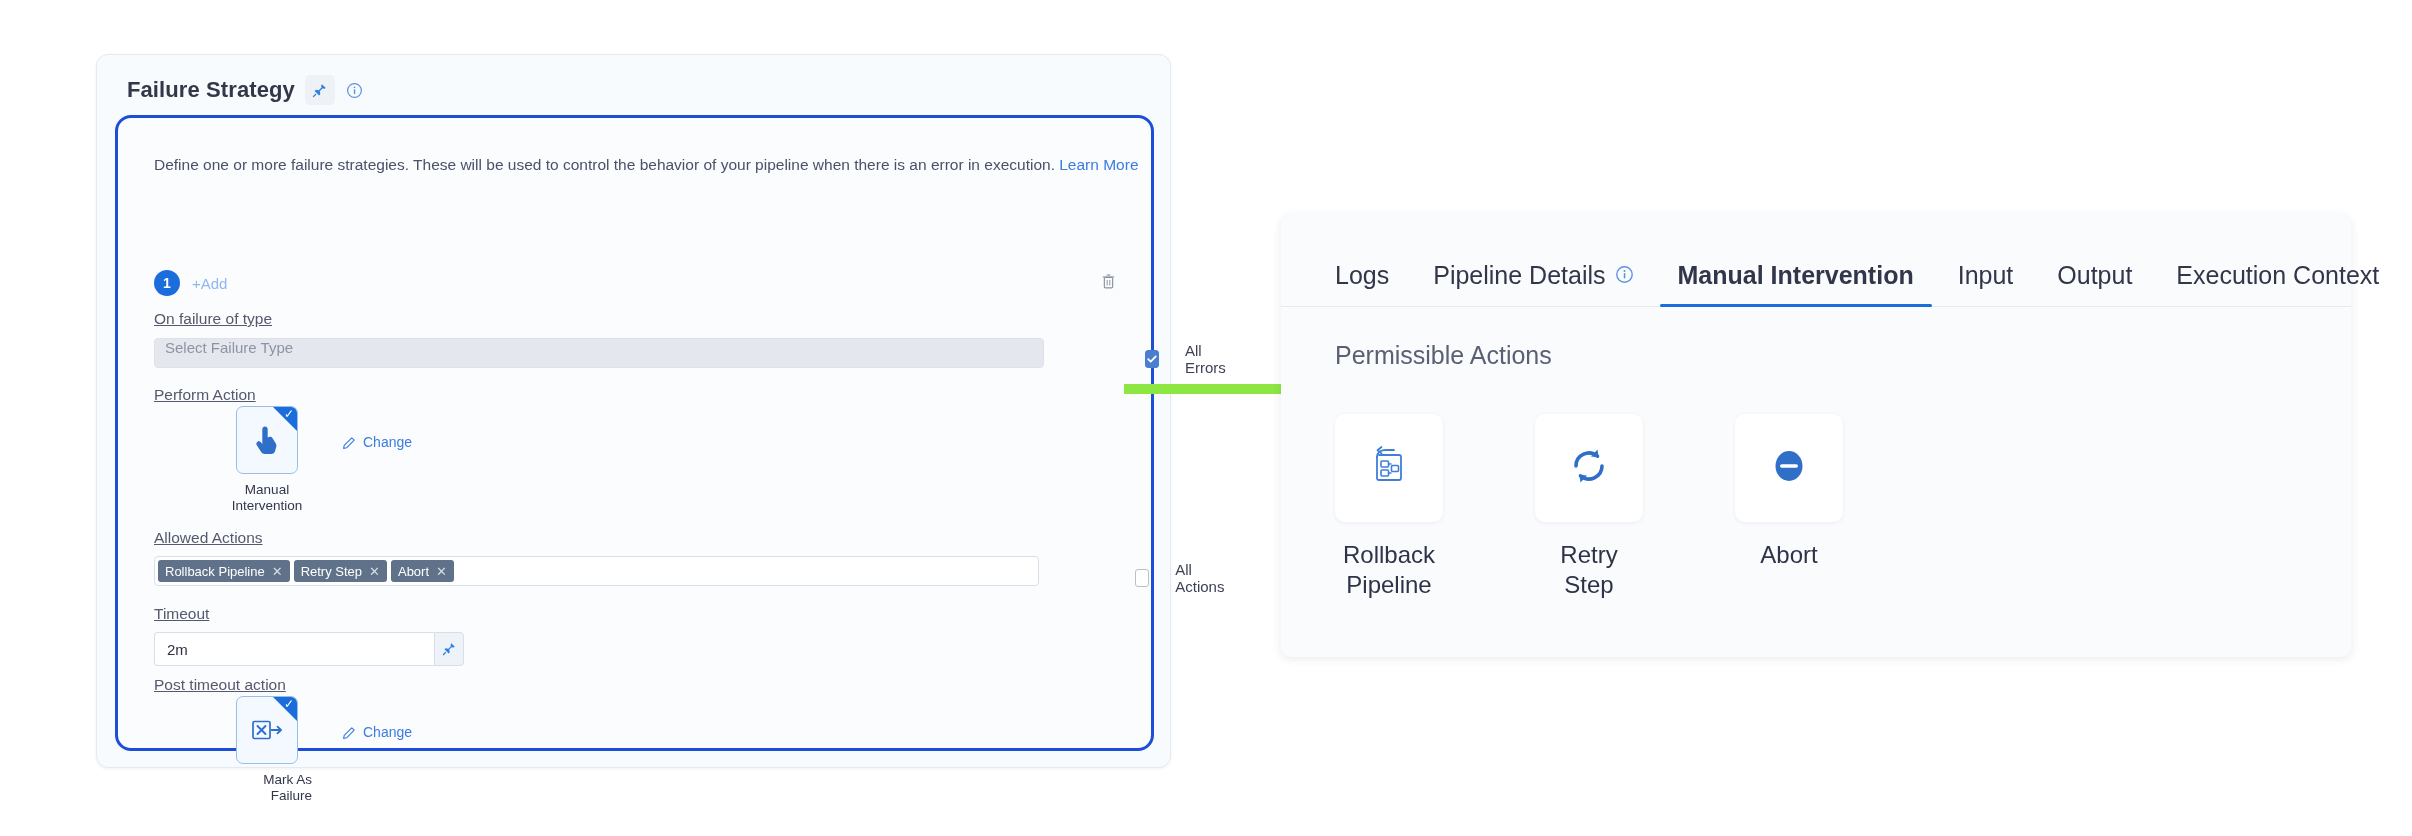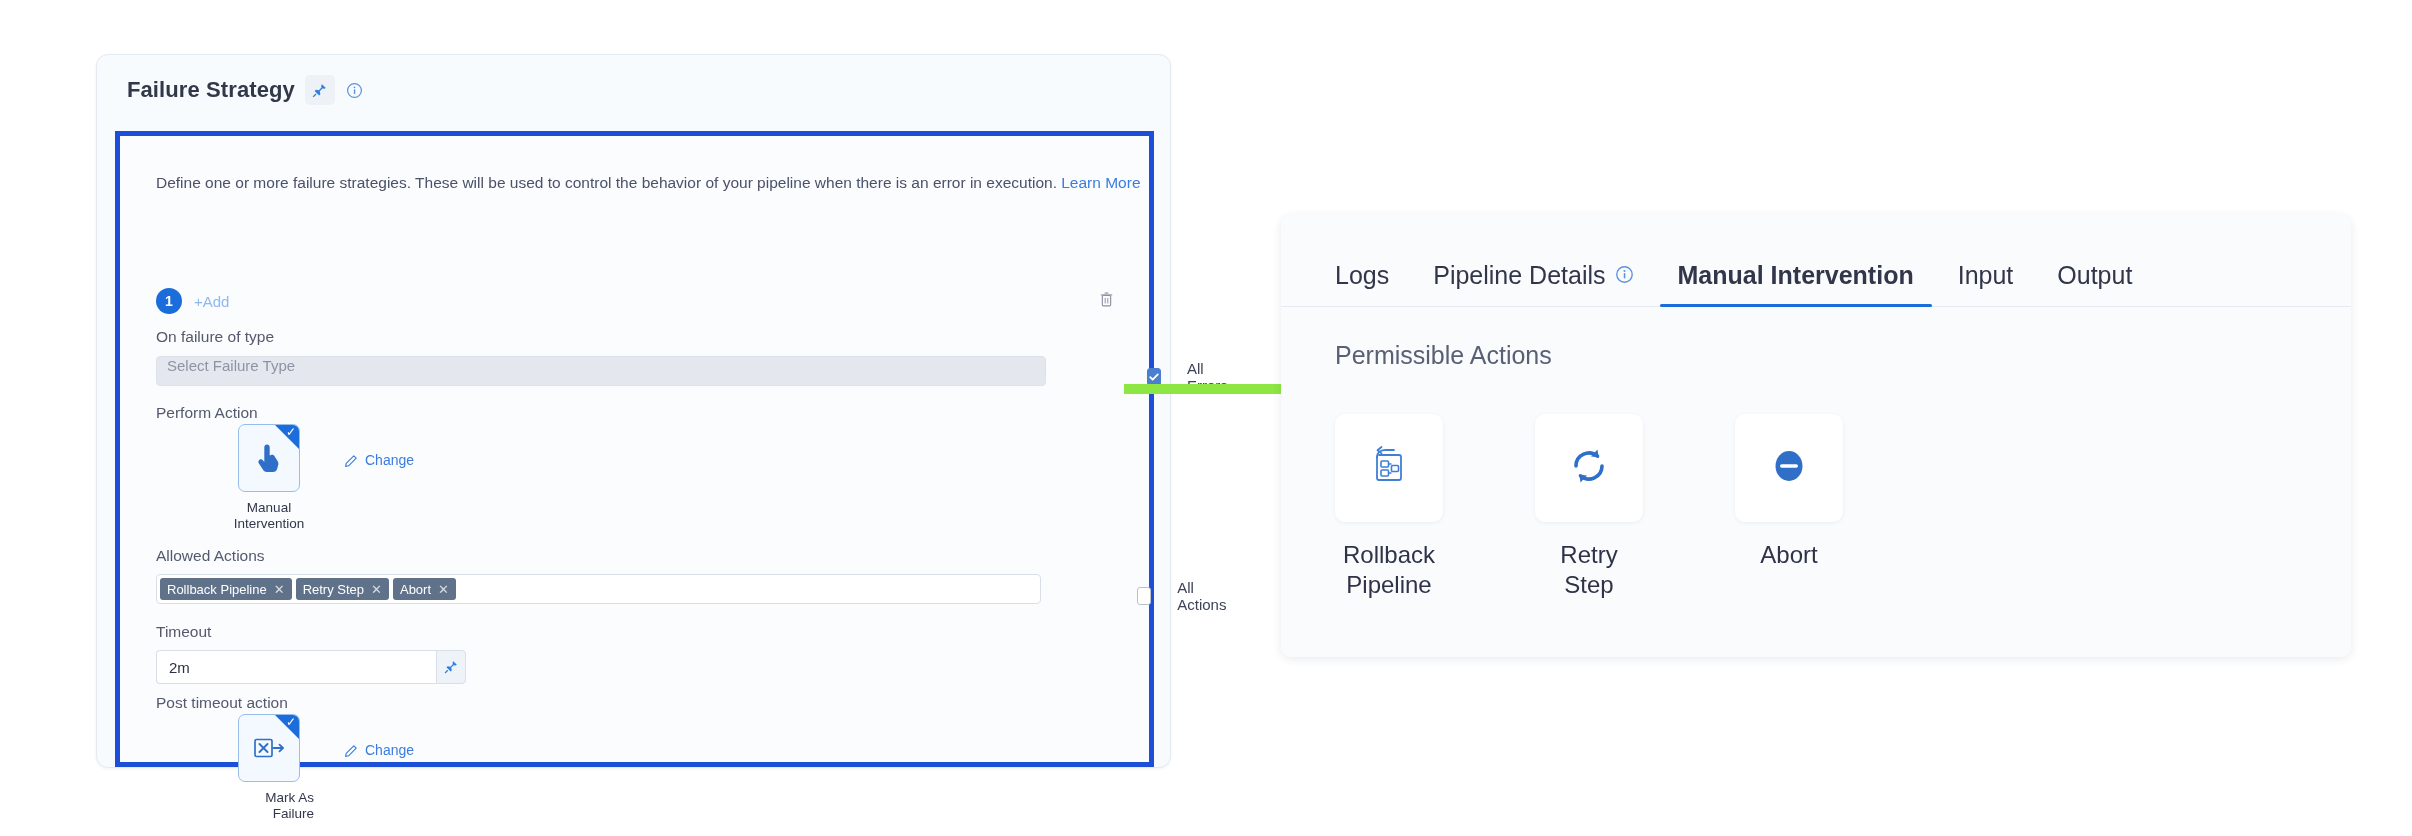--- a/index.html
+++ b/index.html
@@ -32,25 +32,25 @@
   .pin-btn {
     width: 30px; height: 30px; border-radius: 5px;
     background: #eef1f6;
     display: flex; align-items: center; justify-content: center;
   }
   .info-i {
     width: 20px; height: 20px; display:flex; align-items:center; justify-content:center;
   }
 
   .fs-body {
-    position: absolute; left: 18px; top: 76px;
+    position: absolute; left: 18px; top: 60px;
     width: 1039px; height: 636px;
     background: #fafcfe;
-    border: 5px solid #1d4ed8;
-    border-radius: 0;
+    border: 3px solid #1d4ed8;
+    border-radius: 16px;
   }
 
   .desc {
     position: absolute; left: 36px; top: 38px;
     font-size: 15.5px; color: #4a5169; white-space: nowrap;
   }
   .desc a { color: #3b7ce0; text-decoration: none; }
 
   .rowline {
     position: absolute; left: 36px; top: 150px; right: 34px; height: 30px;
@@ -59,21 +59,21 @@
   .badge-1 {
     width: 26px; height: 26px; border-radius: 50%;
     background: #1b6ddb; color: #fff;
     font-size: 14px; font-weight: bold;
     display: flex; align-items: center; justify-content: center;
   }
   .addlink { color: #8fb8ee; font-size: 15px; }
   .trash-wrap { margin-left: auto; }
 
   .flabel {
-    position: absolute; font-size: 15.5px; color: #55596d;
+    position: absolute; font-size: 15.5px; color: #55596d; text-decoration: underline;
   }
   .lbl-onfail { left: 36px; top: 192px; }
   .lbl-perform { left: 36px; top: 268px; }
   .lbl-allowed { left: 36px; top: 411px; }
   .lbl-timeout { left: 36px; top: 487px; }
   .lbl-post   { left: 36px; top: 558px; }
 
   .select-failure {
     position: absolute; left: 36px; top: 220px;
     width: 890px; height: 30px;
@@ -382,20 +382,23 @@
       </div>
 
       <div class="rp-tab">
         <span>Input</span>
       </div>
 
       <div class="rp-tab">
         <span>Output</span>
       </div>
 
+      <div class="rp-tab">
+        <span>Execution Context</span>
+      </div>
     </div>
 
     <div class="rp-body">
       <div class="rp-heading">Permissible Actions</div>
 
       <div class="act-grid">
 
         <div class="act-item">
           <div class="act-card">
             <span>

